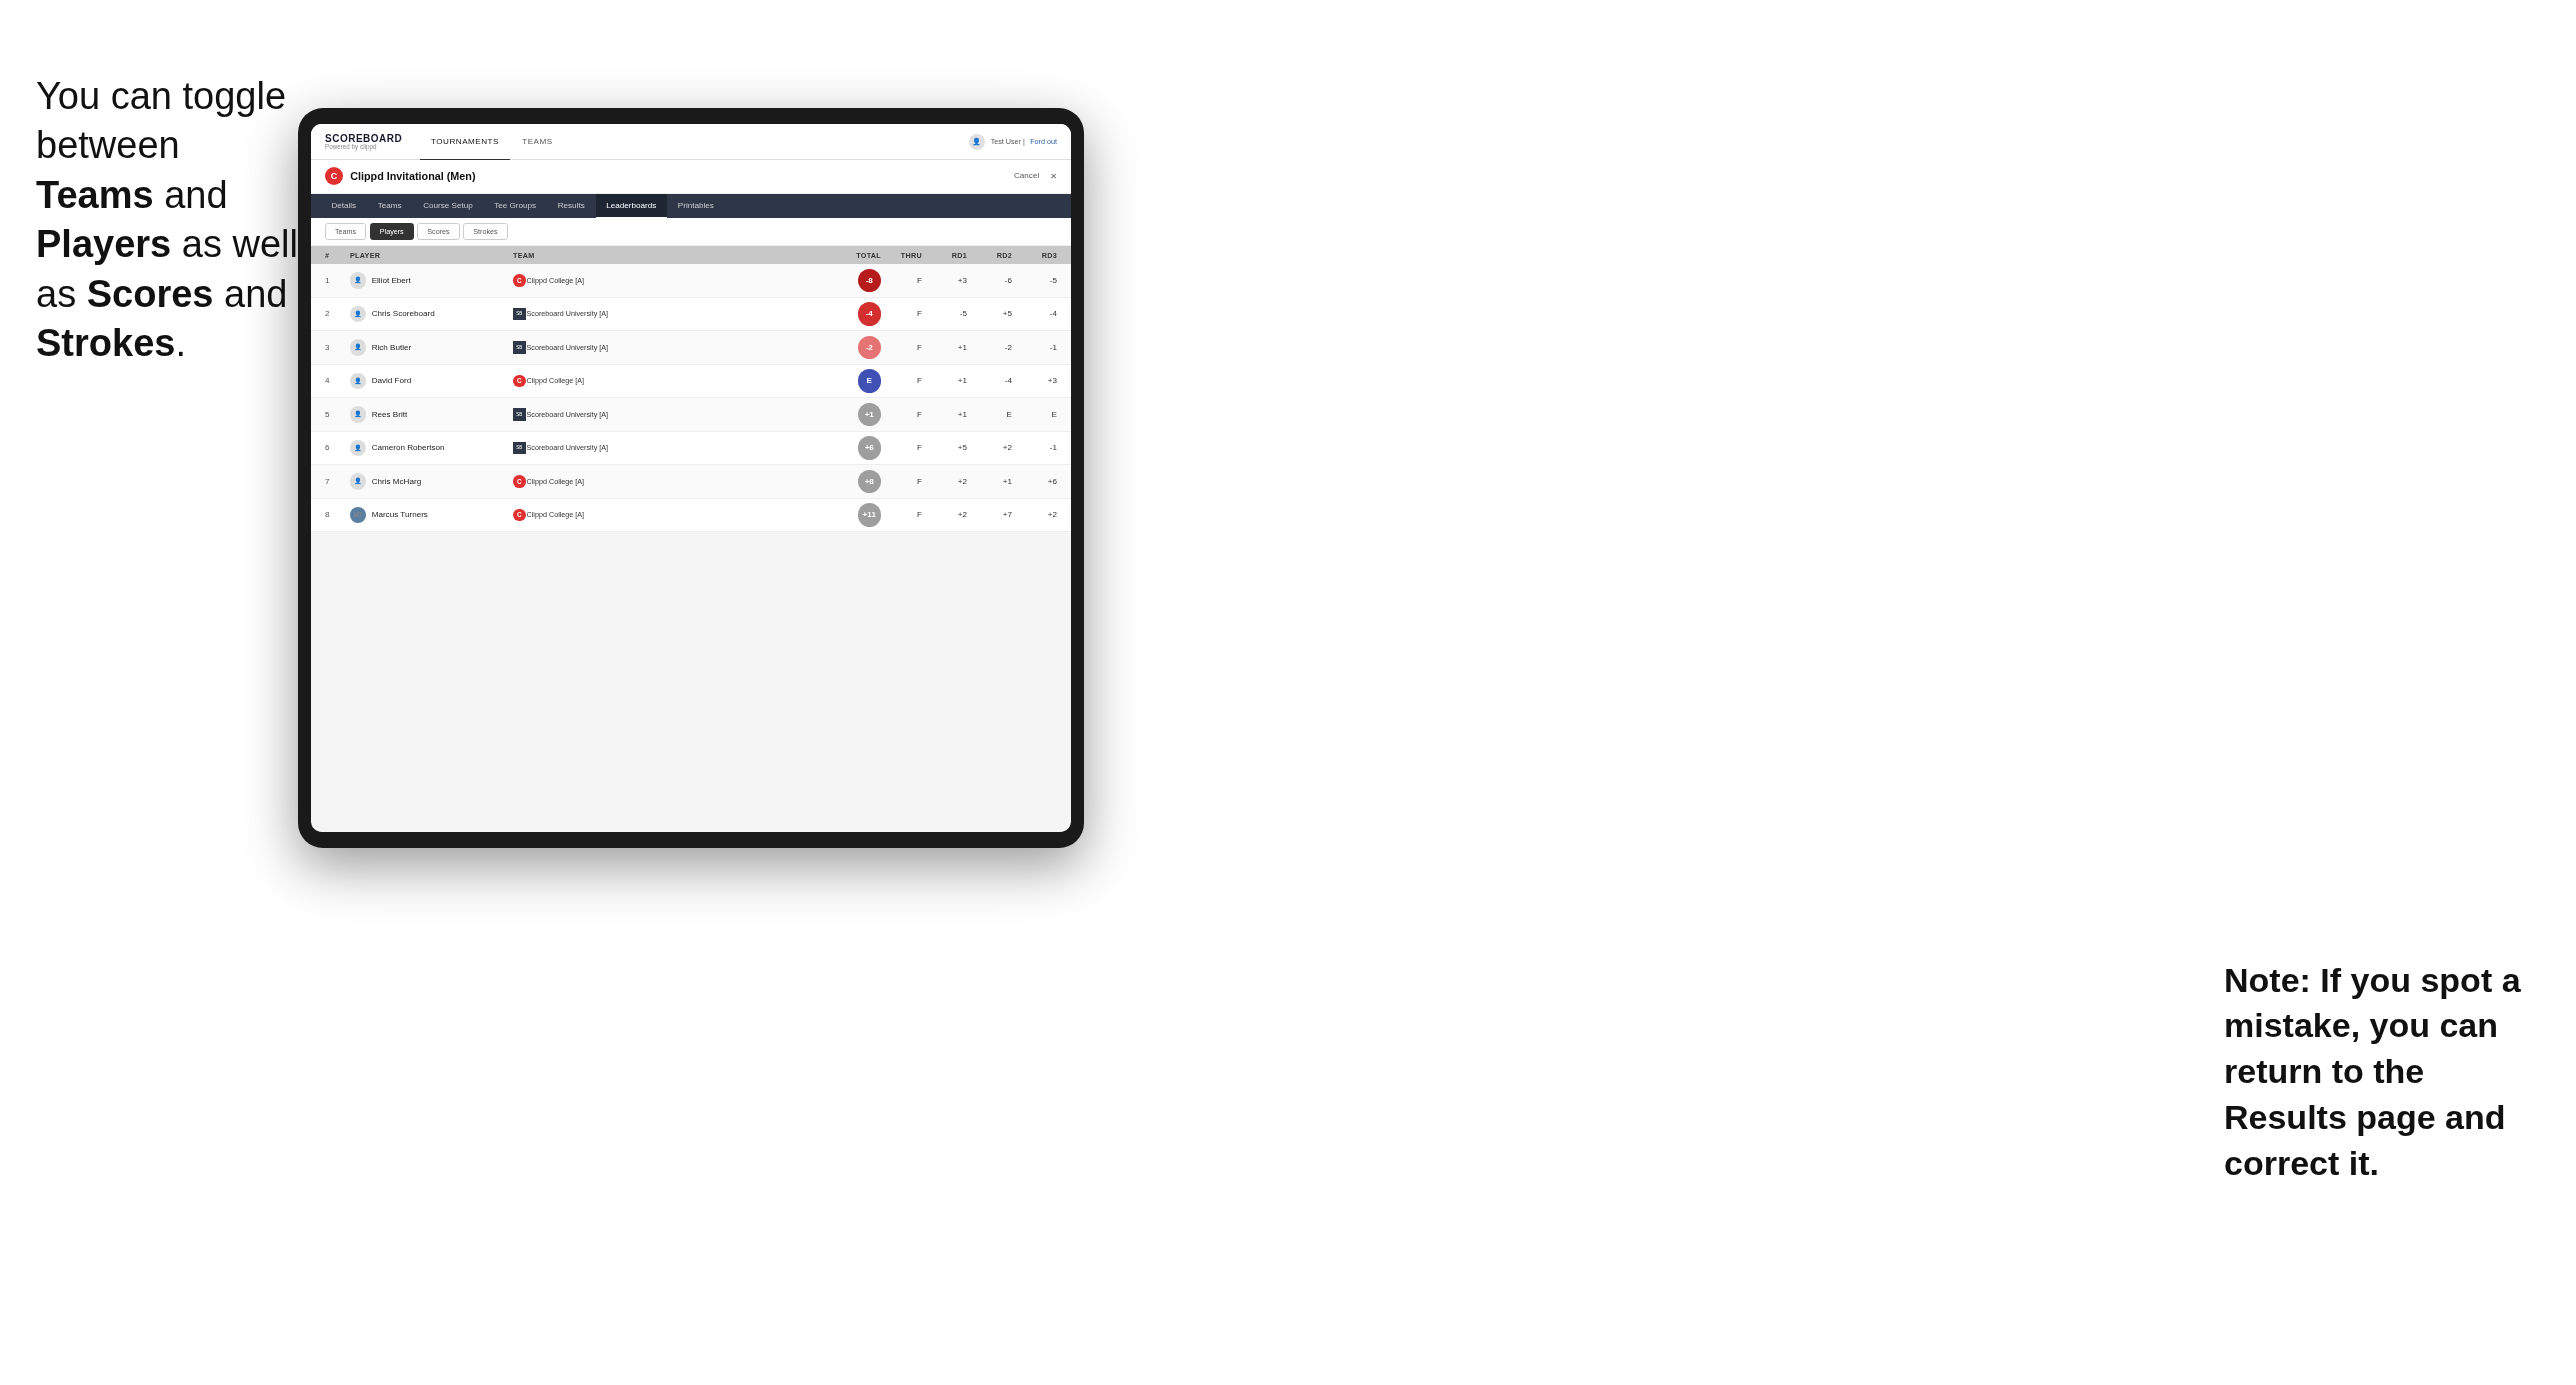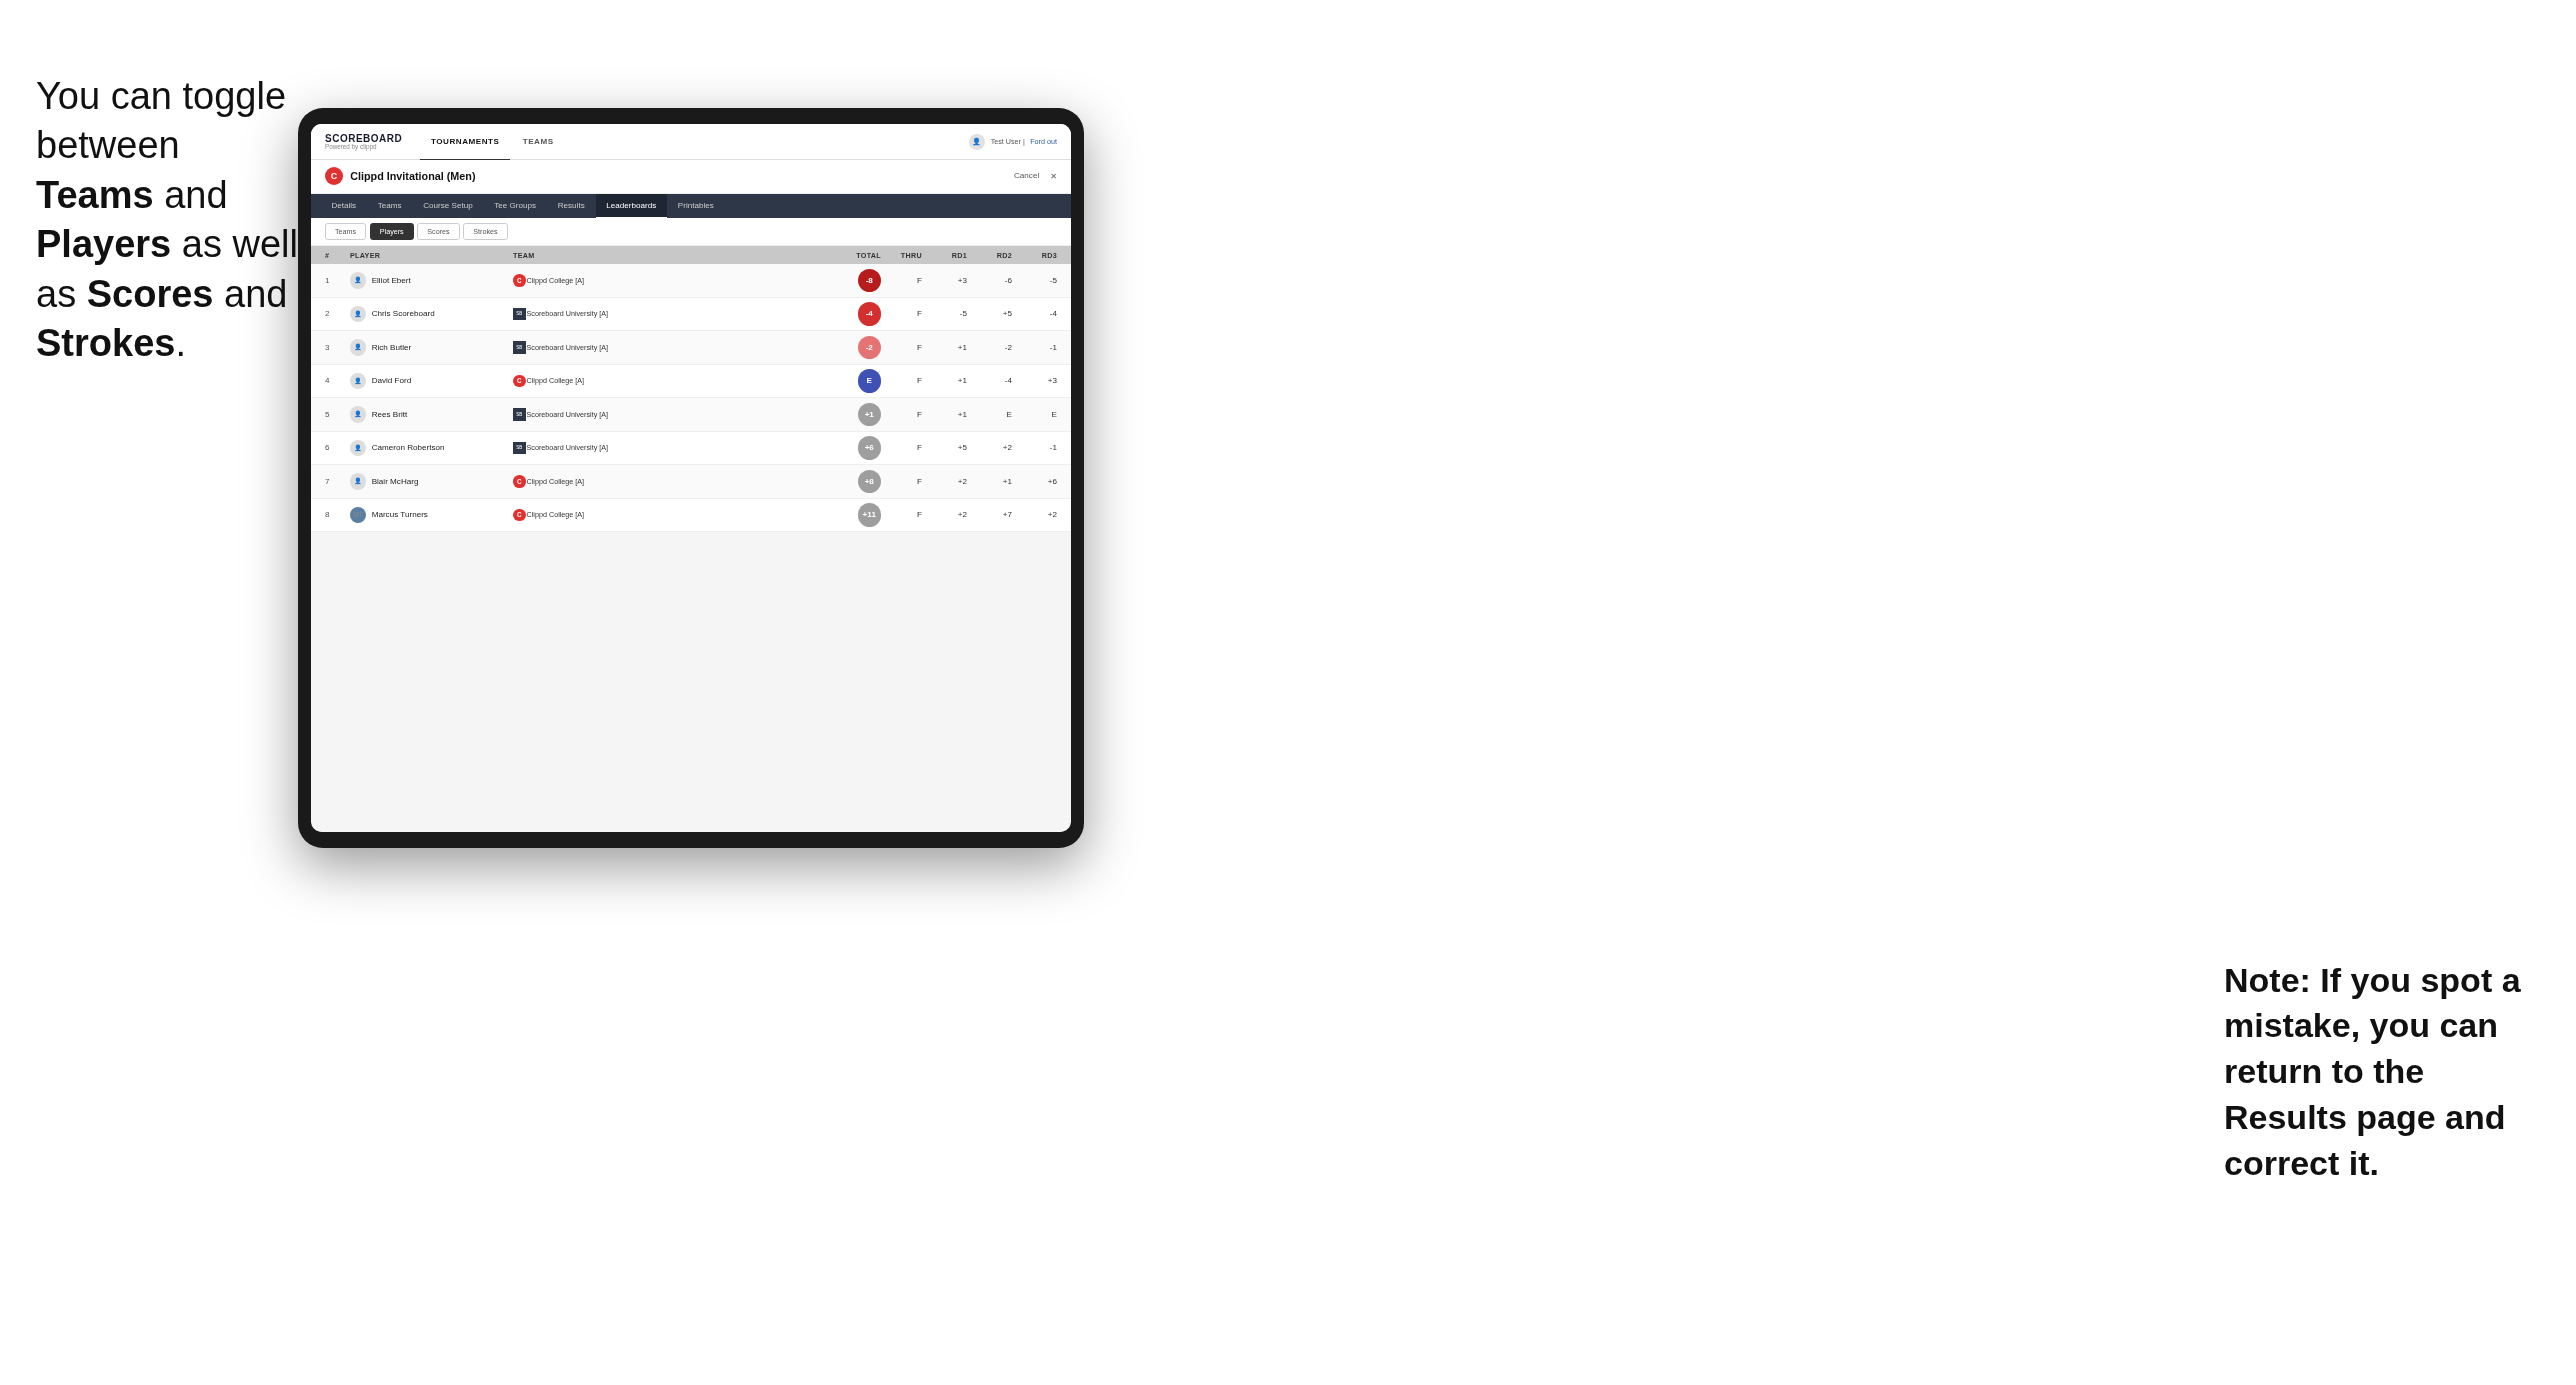--- a/index.html
+++ b/index.html
@@ -106,21 +106,21 @@
       gap: 1.8px;
       flex: 1;
     }
 
     .nav-link {
       padding: 0 10.8px;
       height: 36px;
       display: flex;
       align-items: center;
       font-size: 8.1px;
-      font-weight: 700;
+      font-weight: 400;
       color: #555;
       border-bottom: 1.8px solid transparent;
       letter-spacing: 0.5px;
     }
 
     .nav-link.active {
       border-bottom-color: #333;
       color: #111;
     }
 
@@ -566,21 +566,21 @@
         <span class="cell-val right">F</span>
         <span class="cell-val right">+5</span>
         <span class="cell-val right">+2</span>
         <span class="cell-val right">-1</span>
       </div>
 
       <div class="table-row">
         <span class="row-num">7</span>
         <div class="player-cell">
           <div class="player-avatar">👤</div>
-          <span class="player-name">Blair McHarg</span>
+          <span class="player-name">Chris McHarg</span>
         </div>
         <div class="team-cell">
           <div class="team-logo red">C</div>
           <span class="team-name">Clippd College [A]</span>
         </div>
         <div style="display:flex;justify-content:flex-end;align-items:center;">
           <div class="score-badge gray">+8</div>
         </div>
         <span class="cell-val right">F</span>
         <span class="cell-val right">+2</span>

